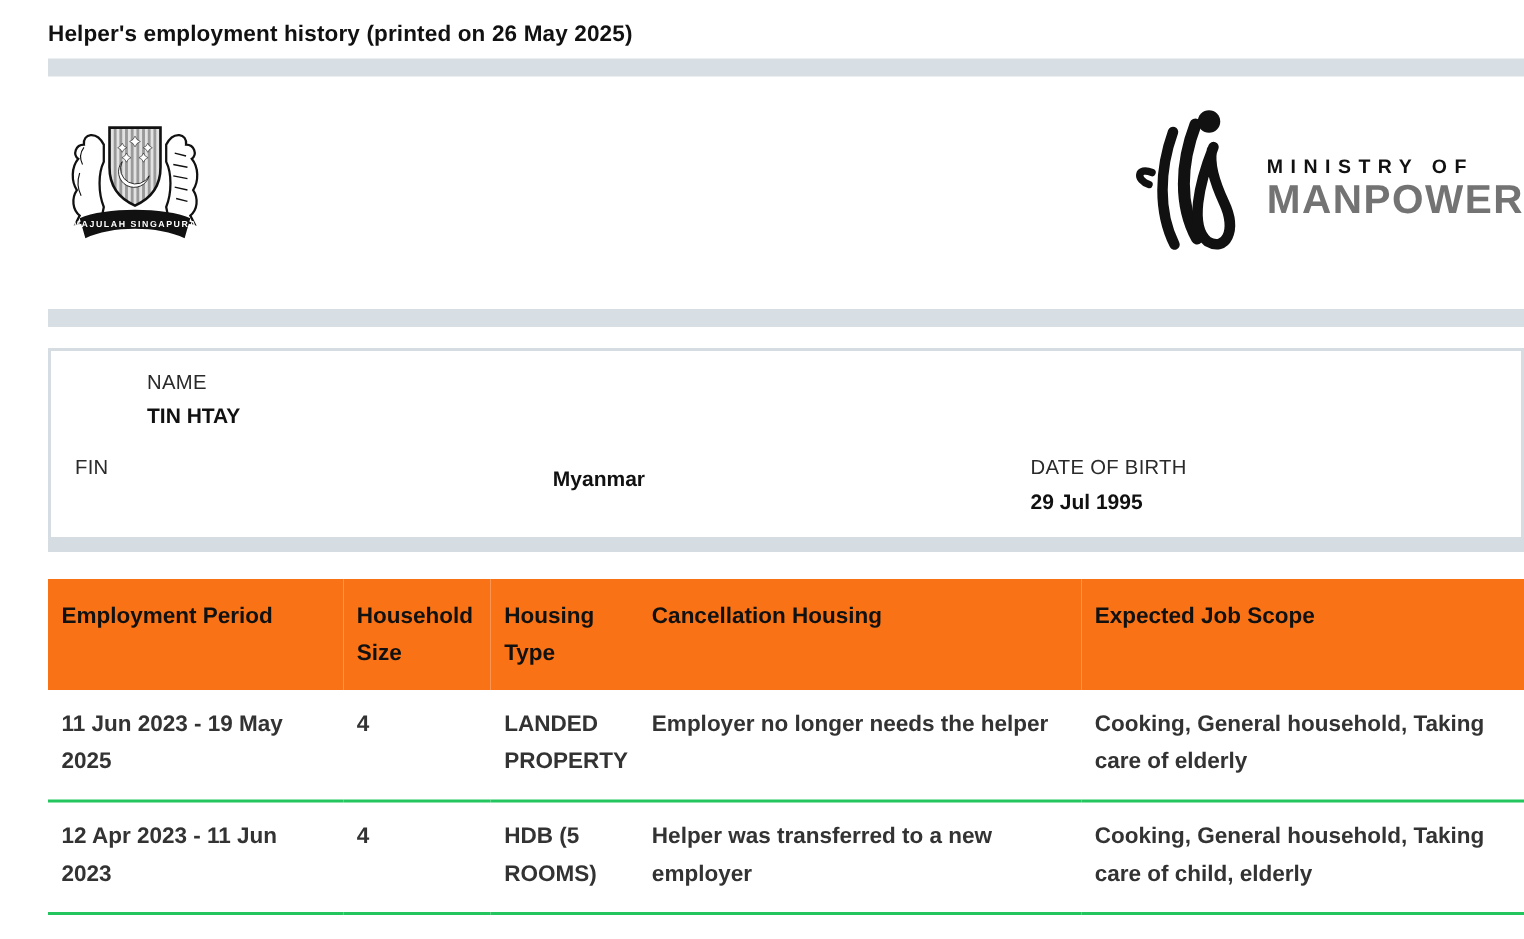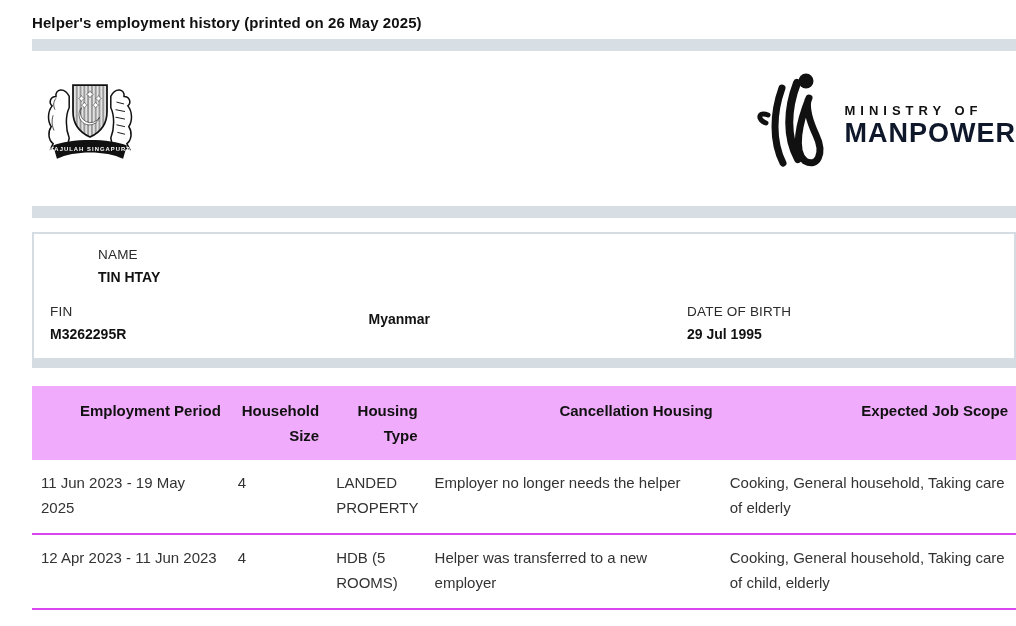--- a/index.html
+++ b/index.html
@@ -25,21 +25,21 @@
     display: flex; justify-content: space-between; align-items: center;
   }
   .crest { margin-left: 6px; }
   .mom-logo { display: flex; align-items: center; }
   .mom-figure { margin-right: 12px; }
   .mom-text { line-height: 1; padding-top: 4px; }
   .mom-line1 {
     font-size: 13px; font-weight: bold; letter-spacing: 5px; color: #111;
   }
   .mom-line2 {
-    font-size: 27px; font-weight: bold; letter-spacing: 1px; color: #0f172a;
+    font-size: 27px; font-weight: bold; letter-spacing: 1px; color: #737373;
     margin-top: 3px;
   }
 
   .bar-2 { margin-top: 33px; }
 
   .info-box {
     margin-top: 14px;
     border: 2px solid #d5dde2;
     border-bottom: 10px solid #d5dde2;
     padding: 13px 16px 16px 16px;
@@ -53,33 +53,33 @@
   .name-block { margin-bottom: 19px; margin-left: 48px; }
   .info-cols { display: flex; }
   .info-col { width: 33.6%; }
   .info-col:last-child { width: 32.8%; }
 
   table.history {
     width: 100%; margin-top: 18px;
     border-collapse: collapse; table-layout: fixed;
   }
   table.history th {
-    background: #f0abfc;
-    text-align: right; vertical-align: top;
+    background: #f97316;
+    text-align: left; vertical-align: top;
     font-size: 15px; font-weight: bold; color: #111;
     line-height: 25px;
     padding: 12px 8px 12px 9px;
   }
   table.history td {
     vertical-align: top;
     font-size: 15px; color: #333;
     line-height: 25px;
     padding: 10px 10px 13px 9px;
   }
-  table.history tbody tr { border-bottom: 2px solid #d946ef; }
+  table.history tbody tr { border-bottom: 2px solid #22c55e; font-weight: bold; }
   .col-period { width: 20%; }
   .col-size { width: 10%; }
   .col-house { width: 10%; }
   .col-reason { width: 30%; }
   .col-scope { width: 30%; }
 </style>
 </head>
 <body>
 
 <div class="page">
@@ -145,21 +145,20 @@
   <div class="bar bar-2"></div>
 
   <div class="info-box">
     <div class="name-block">
       <div class="field-label">NAME</div>
       <div class="field-value">TIN HTAY</div>
     </div>
     <div class="info-cols">
       <div class="info-col">
         <div class="field-label">FIN</div>
-        <div class="field-value">M3262295R</div>
       </div>
       <div class="info-col">
         <div class="field-value">Myanmar</div>
       </div>
       <div class="info-col">
         <div class="field-label">DATE OF BIRTH</div>
         <div class="field-value">29 Jul 1995</div>
       </div>
     </div>
   </div>

